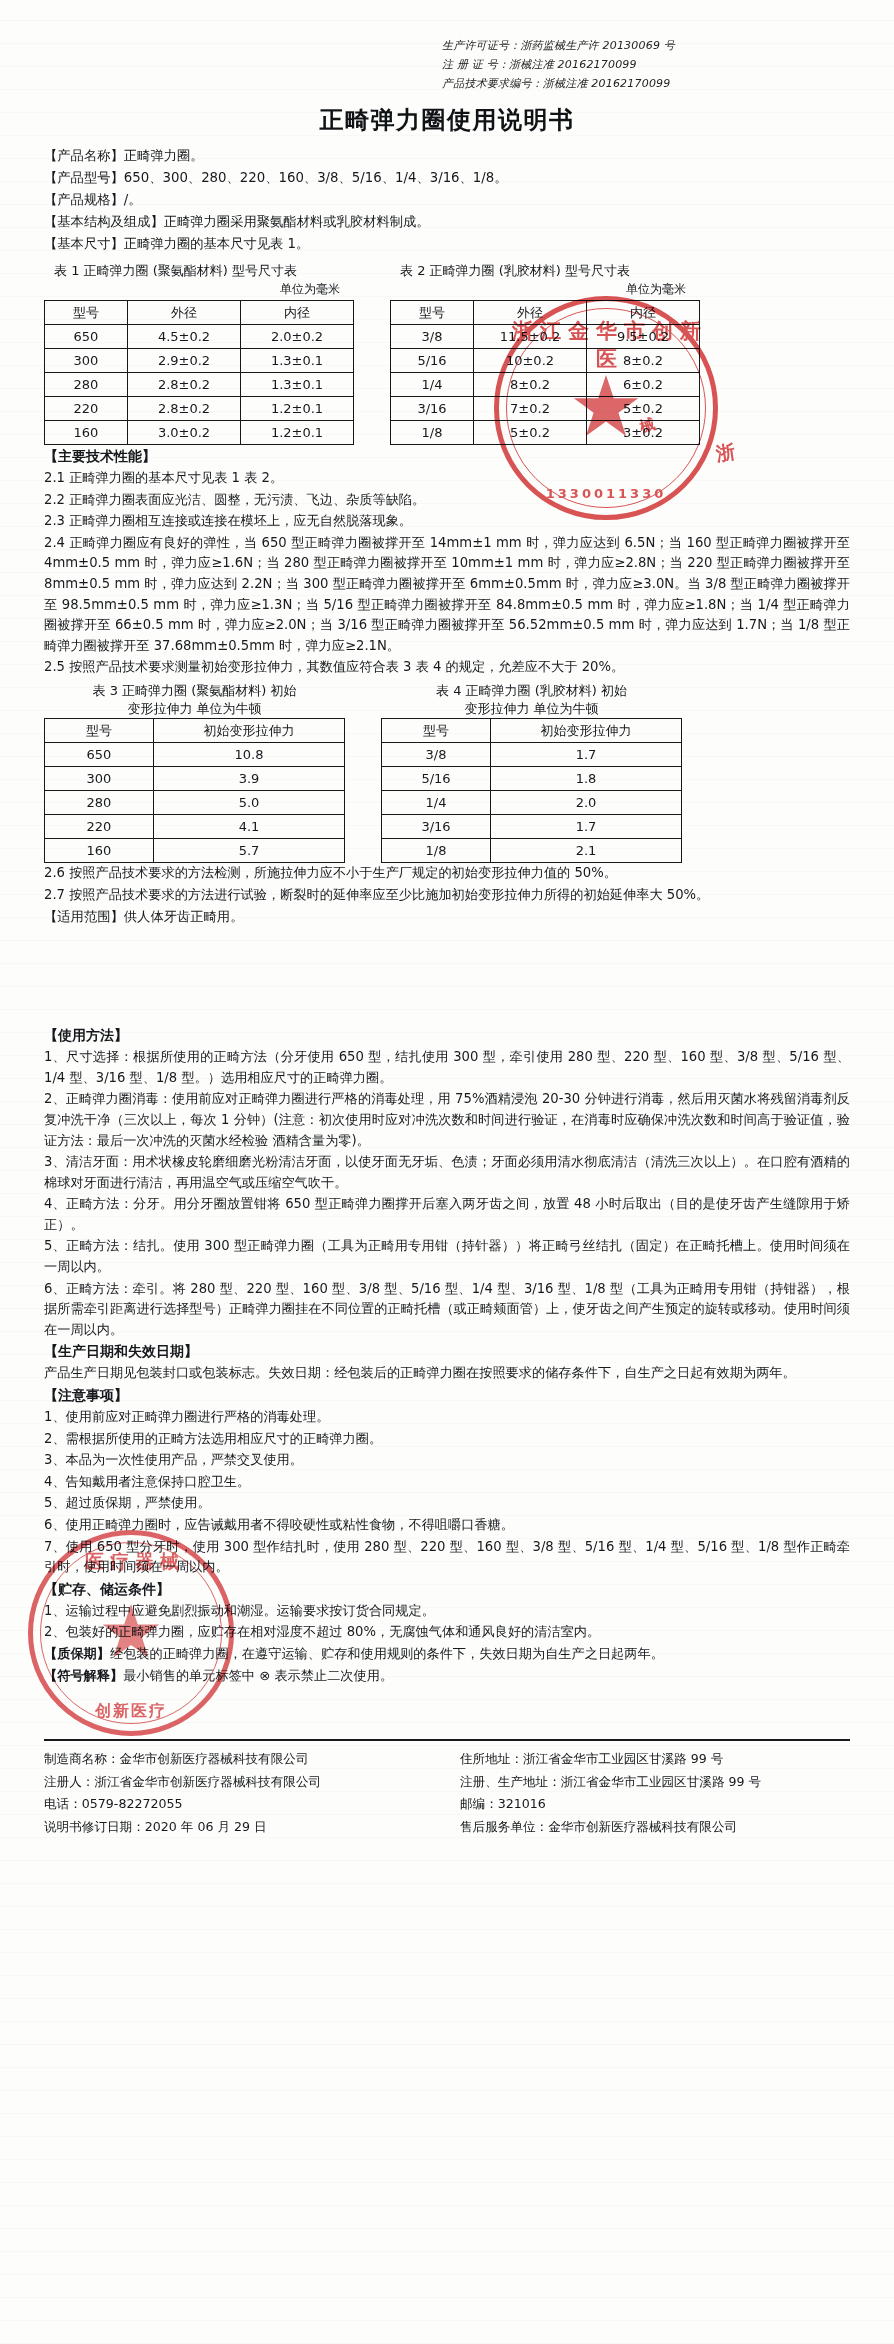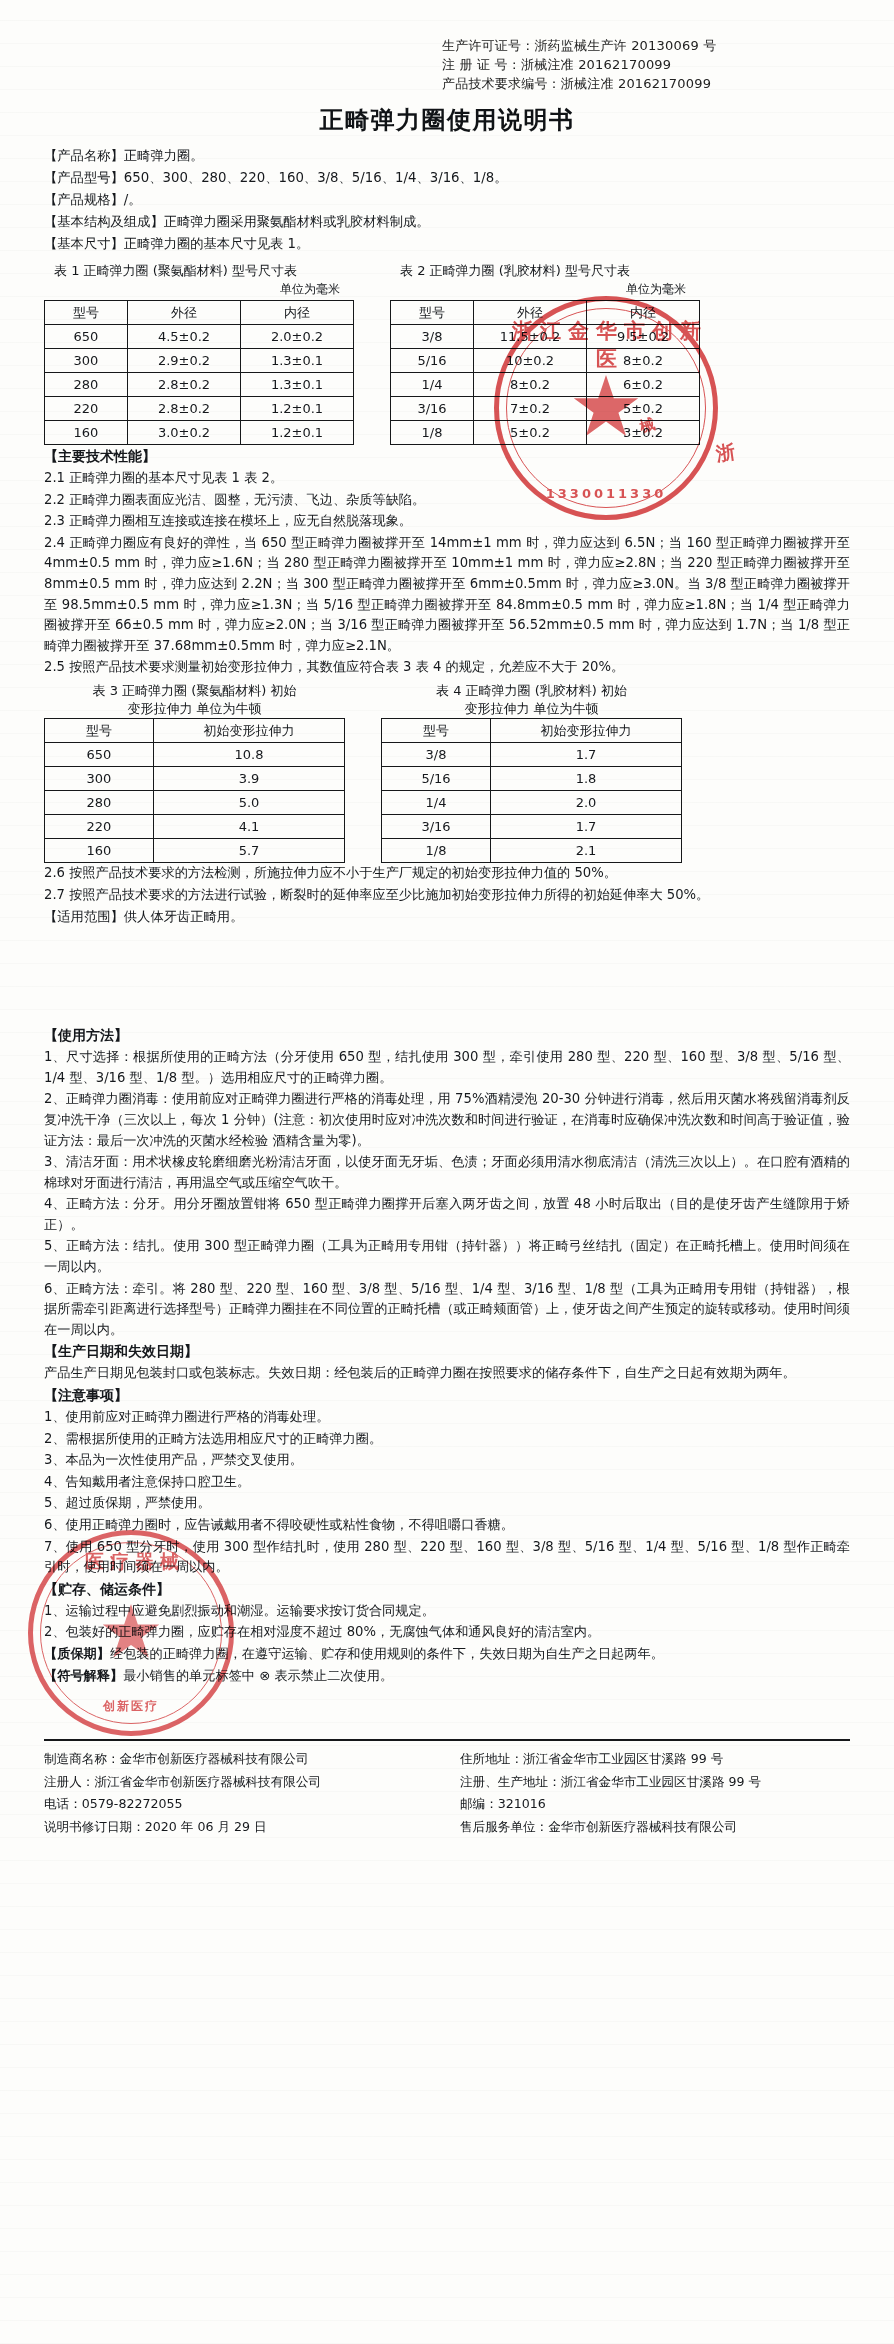--- a/index.html
+++ b/index.html
@@ -24,24 +24,25 @@
     background:
       repeating-linear-gradient(0deg, rgba(210,212,208,0.12) 0px, rgba(210,212,208,0.12) 1px, transparent 1px, transparent 23px);
     pointer-events:none;
     z-index:0;
   }
   .content{position:relative;z-index:2;padding:36px 44px 0 44px;}
 
   .hdr-codes{
     text-align:left;
     margin-left:398px;
-    font-size:13px;
+    font-size:11px;
     line-height:19px;
     letter-spacing:.2px;
     color:#222;
+    font-style:italic;
   }
   .hdr-codes div{white-space:nowrap;}
 
   h1.doc-title{
     text-align:center;
     font-size:24px;
     font-weight:700;
     letter-spacing:1.5px;
     margin:11px 0 9px 0;
     color:#101316;
@@ -147,21 +148,21 @@
     text-align:center;color:#d0282a;
     font-size:13px;font-weight:700;letter-spacing:3px;
   }
   .seal-2{
     left:28px;top:1530px;width:196px;height:196px;
     border-width:5px;opacity:.72;
   }
   .seal-2 .inner{position:absolute;inset:7px;border:1.5px solid #d0282a;border-radius:50%;}
   .seal-2 .star{width:58px;height:58px;opacity:.8;}
   .seal-2 .seal-txt-top{font-size:19px;letter-spacing:6px;top:14px;}
-  .seal-2 .seal-txt-bot{font-size:12px;letter-spacing:2px;bottom:16px;}
+  .seal-2 .seal-txt-bot{font-size:16px;letter-spacing:2px;bottom:9px;}
   .seal-ribbon{
     position:absolute;z-index:6;color:#d0282a;font-weight:700;
     pointer-events:none;mix-blend-mode:multiply;opacity:.8;
   }
   .ribbon-1{left:640px;top:416px;font-size:15px;transform:rotate(-16deg);letter-spacing:2px;}
   .ribbon-2{left:716px;top:440px;font-size:19px;transform:rotate(-8deg);letter-spacing:2px;}
 </style>
 </head>
 <body>
 

